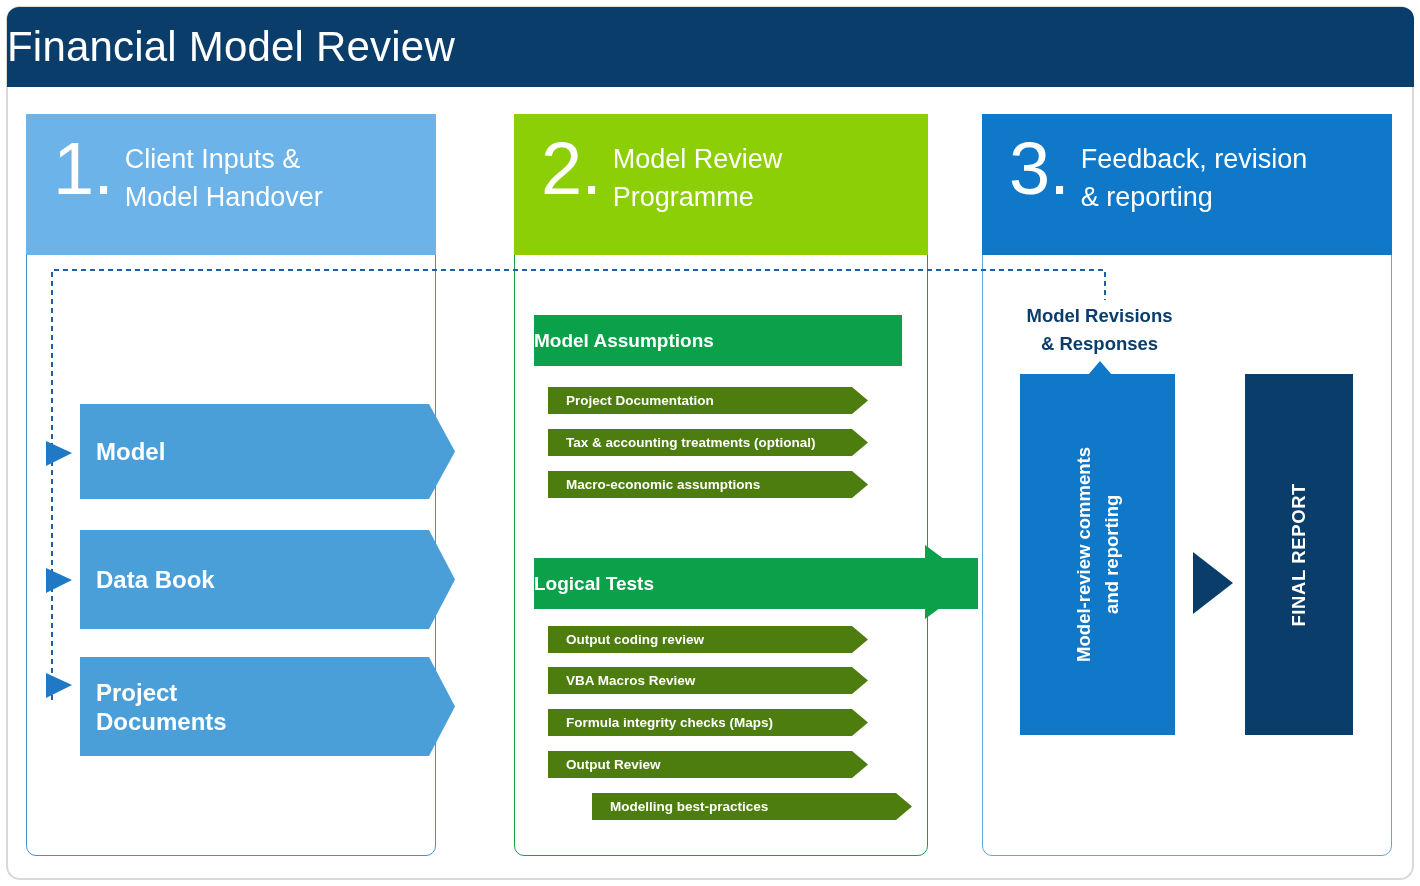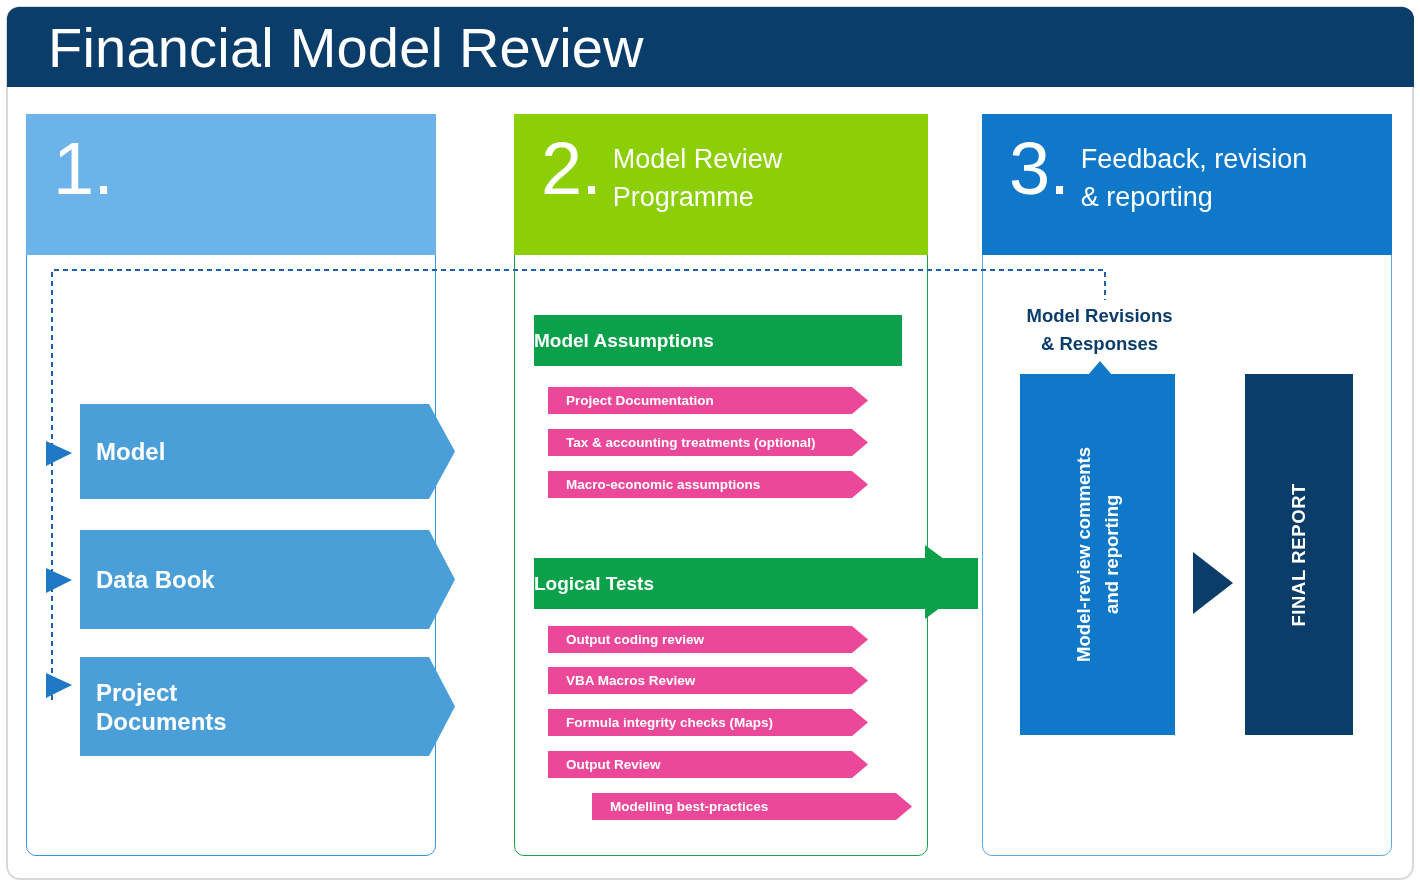--- a/index.html
+++ b/index.html
@@ -31,24 +31,23 @@
     position: absolute;
     left: 7px; top: 7px;
     width: 1407px; height: 80px;
     background: #0b3d6b;
     border-top-left-radius: 12px;
     border-top-right-radius: 12px;
     display: flex; align-items: center;
   }
   .titlebar .title-text {
     color: #ffffff;
-    font-size: 56px;
+    font-size: 42px;
     font-weight: 400;
     letter-spacing: 0.2px;
-    margin-left: 41px;
     white-space: nowrap;
   }
 
   
   .col {
     position: absolute;
     top: 114px;
     height: 742px;
     border-radius: 10px;
   }
@@ -133,21 +132,21 @@
     background: #0ba04a;
     color: #ffffff;
     font-size: 19px;
     font-weight: bold;
     display: flex;
     align-items: center;
     z-index: 4;
   }
   .green-chev {
     position: absolute;
-    background: #ec4899;
+    background: #4d7c0f;
     color: #ffffff;
     font-size: 13.5px;
     font-weight: bold;
     display: flex;
     align-items: center;
     padding-left: 18px;
     z-index: 4;
     clip-path: polygon(0 0, calc(100% - 16px) 0, 100% 50%, calc(100% - 16px) 100%, 0 100%);
   }
   .green-chev i { font-style: italic; }
@@ -229,20 +228,22 @@
   <div class="card-frame"></div>
 
   <div class="titlebar">
     <div class="title-text">Financial Model Review</div>
   </div>
 
   <div class="col" id="col1">
     <div class="col-body"></div>
     <div class="col-header">
       <div class="col-num">1.</div>
+      <div class="col-head-label">Client Inputs &amp;
+Model Handover</div>
     </div>
   </div>
 
   <div class="col" id="col2">
     <div class="col-body"></div>
     <div class="col-header">
       <div class="col-num">2.</div>
       <div class="col-head-label">Model Review
 Programme</div>
     </div>

